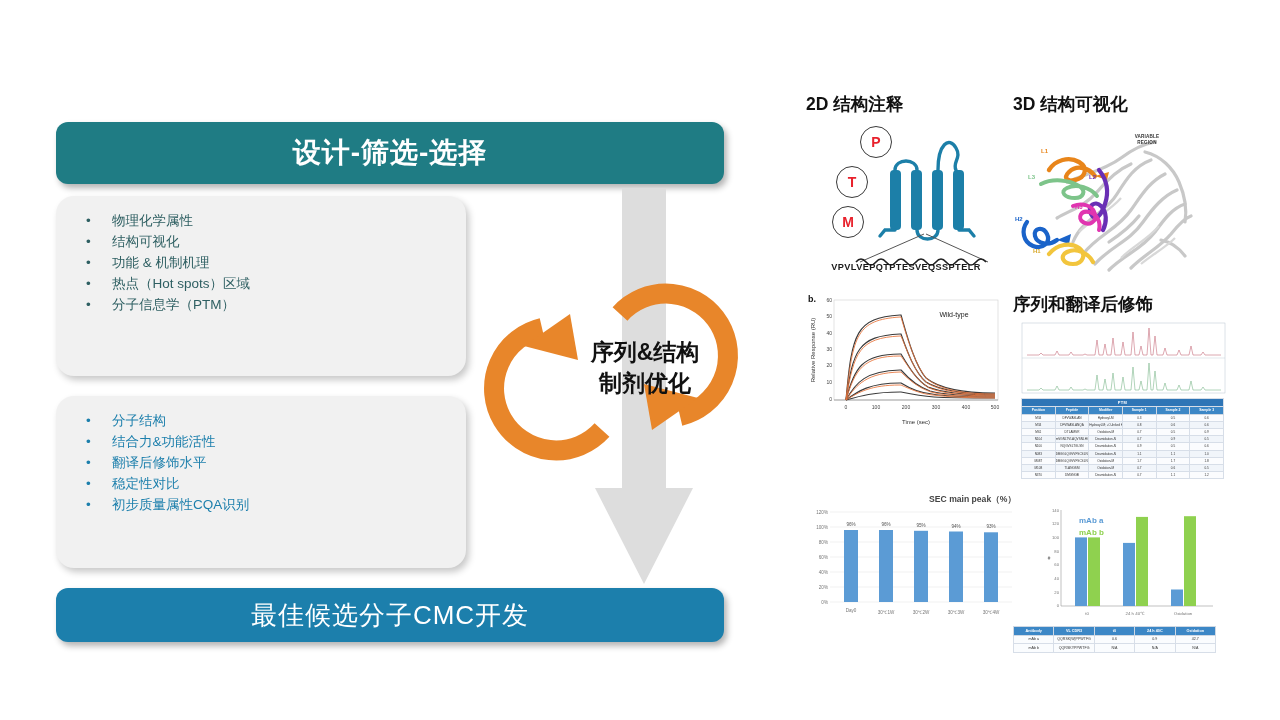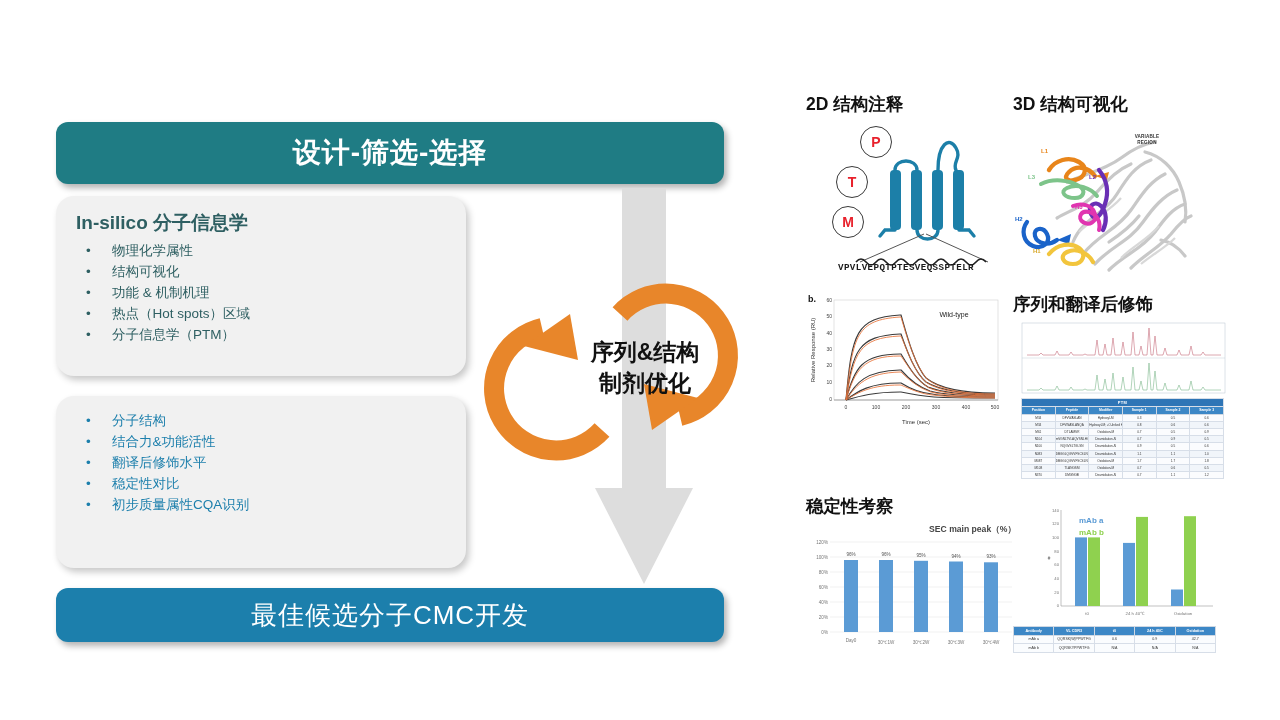--- a/index.html
+++ b/index.html
@@ -73,21 +73,21 @@
   #fig2d{width:180px;height:160px;position:relative;margin-left:10px;}
   .ptm-circle{
     position:absolute;width:30px;height:30px;border-radius:50%;
     border:1.6px solid #3a3a3a;background:#fff;
     display:flex;align-items:center;justify-content:center;
     font-size:14px;font-weight:700;color:#E8212C;
   }
   #seq-text{
     position:absolute;left:0;top:140px;width:180px;text-align:center;
     font-size:9.2px;font-weight:700;letter-spacing:.4px;color:#1a1a1a;
-    font-family:Liberation Mono, monospace;
+    font-family:Liberation Sans, sans-serif;
   }
 
   
   #fig3d{width:185px;height:155px;position:relative;}
   .v-region-label{
     position:absolute;font-size:4.6px;font-weight:700;color:#333;
     text-align:center;line-height:1.25;letter-spacing:.2px;
   }
   .cdr-label{position:absolute;font-size:6px;font-weight:700;}
 
@@ -142,21 +142,20 @@
 </head>
 <body>
 
 <div class="stage">
 
   <div class="bar" id="top-bar">
     <span class="bar-text">设计-筛选-选择</span>
   </div>
 
   <div class="card" id="card-insilico">
-    <h3>In-silico 分子信息学</h3>
     <ul>
       <li><span class="dot">•</span><span>物理化学属性</span></li>
       <li><span class="dot">•</span><span>结构可视化</span></li>
       <li><span class="dot">•</span><span>功能 &amp; 机制机理</span></li>
       <li><span class="dot">•</span><span>热点（Hot spots）区域</span></li>
       <li><span class="dot">•</span><span>分子信息学（PTM）</span></li>
     </ul>
   </div>
 
   <div class="card" id="card-analytic">
@@ -433,21 +432,20 @@
             <td>Deamidation-N</td>
             <td>0.7</td>
             <td>1.1</td>
             <td>1.2</td>
           </tr>
       </tbody>
     </table>
   </div>
 
   <div class="panel" id="panel-stab">
-    <div class="panel-title">稳定性考察</div>
     <div class="figbox" id="sec">
       <div class="sec-title">SEC main peak（%）</div>
       <svg viewBox="0 0 210 135" width="210" height="135" style="position:absolute;left:0;top:0;">
 
         <g stroke="#E3E3E3" stroke-width="0.5">
           <line x1="24" y1="18" x2="206" y2="18"></line>
           <line x1="24" y1="33" x2="206" y2="33"></line>
           <line x1="24" y1="48" x2="206" y2="48"></line>
           <line x1="24" y1="63" x2="206" y2="63"></line>
           <line x1="24" y1="78" x2="206" y2="78"></line>

